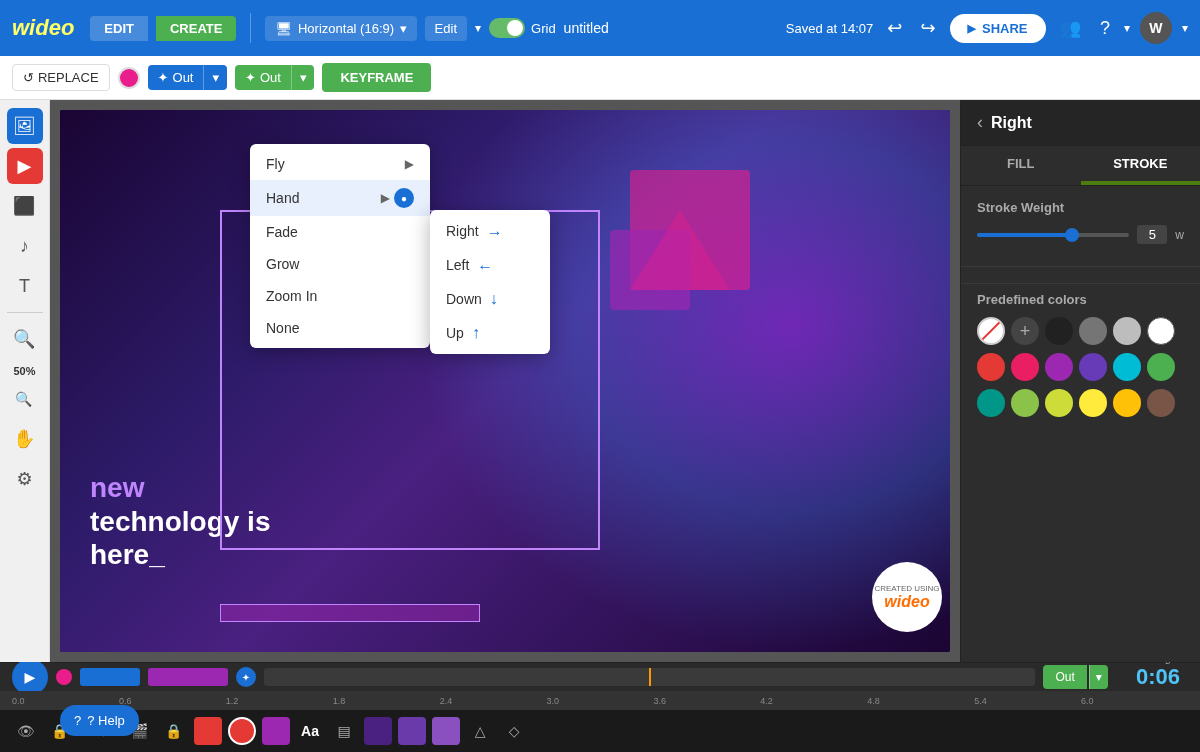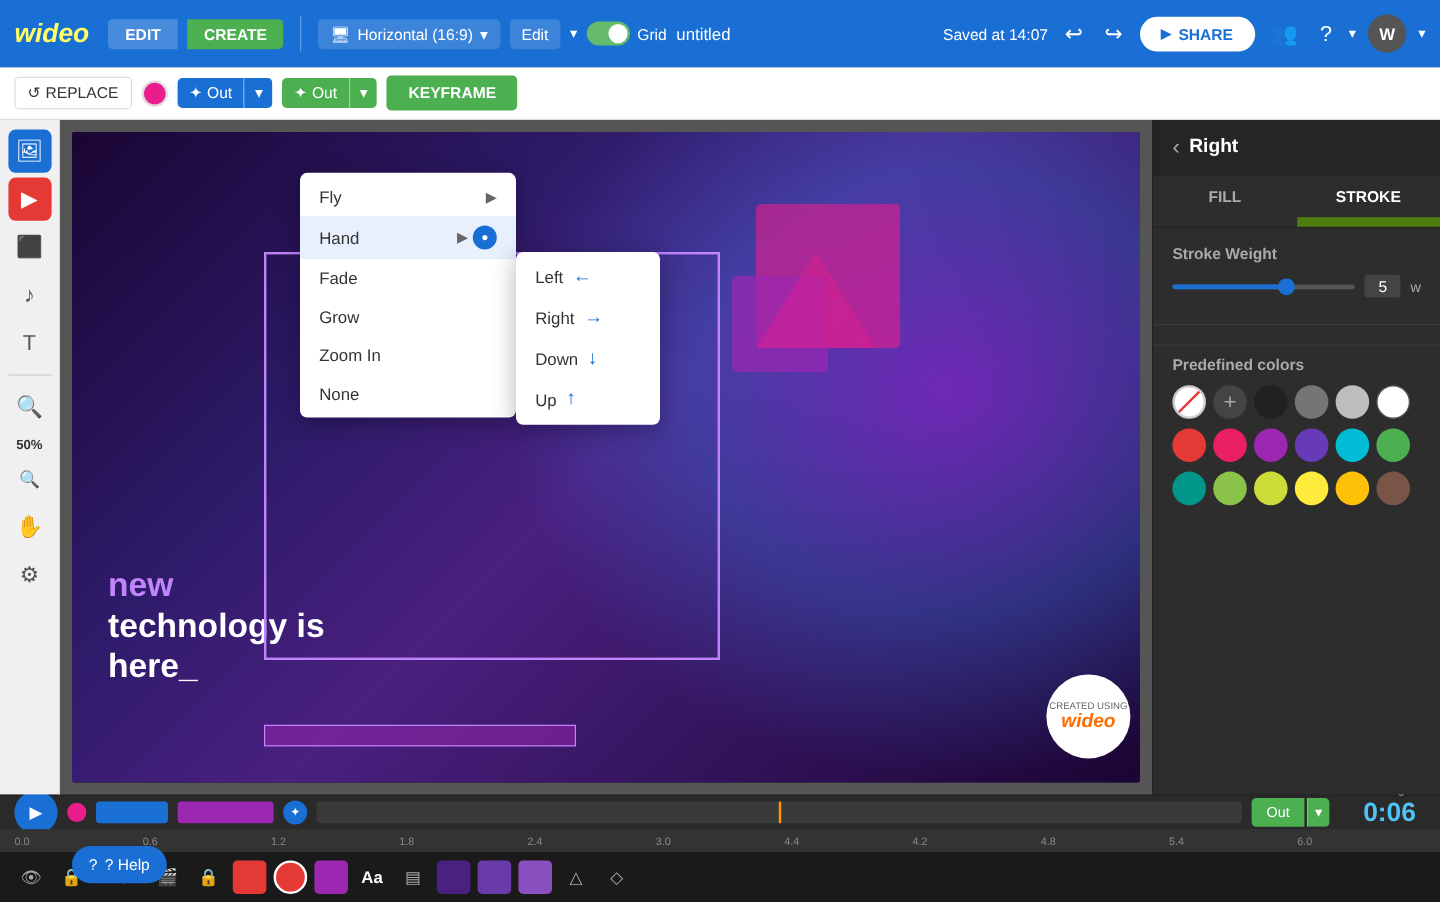--- a/index.html
+++ b/index.html
@@ -122,21 +122,21 @@
       background: #252525; border-bottom: 1px solid #222; gap: 8px;
     }
     .back-btn { color: #aaa; font-size: 18px; cursor: pointer; background: none; border: none; }
     .panel-title { color: white; font-size: 16px; font-weight: 600; }
     .fill-stroke-tabs { display: flex; border-bottom: 1px solid #222; }
     .fill-tab, .stroke-tab {
       flex: 1; padding: 10px; text-align: center; font-size: 13px; font-weight: 600;
       cursor: pointer; color: #888;
     }
     .fill-tab { color: #aaa; }
-    .stroke-tab { color: white; border-bottom: 8px solid #4d7c0f; text-align: center; }
+    .stroke-tab { color: white; border-bottom: 4px solid #4d7c0f; text-align: center; }
     .panel-section { padding: 14px 16px; }
     .section-label { color: #aaa; font-size: 13px; font-weight: 600; margin-bottom: 10px; }
     .stroke-weight-row { display: flex; align-items: center; gap: 8px; }
     .slider-track { flex: 1; height: 4px; background: #555; border-radius: 2px; position: relative; }
     .slider-fill { width: 60%; height: 100%; background: #1a6fd4; border-radius: 2px; }
     .slider-thumb {
       width: 14px; height: 14px; background: #1a6fd4; border-radius: 50%;
       position: absolute; top: -5px; left: 58%; cursor: pointer;
     }
     .weight-input { width: 30px; text-align: center; background: #444; color: white; border: none; font-size: 13px; padding: 2px; border-radius: 3px; }
@@ -339,26 +339,26 @@
       </div>
       <div class="menu-item active" style="position:relative;gap:32px;">
         <span>Hand</span>
         <div style="display:flex; align-items:center; gap:4px;">
           <span class="menu-arrow">▶</span>
           <div class="hand-indicator">●</div>
         </div>
 
         <div class="submenu">
           <div class="submenu-item">
+            <span>Right</span>
+            <span class="submenu-arrow">→</span>
+          </div>
+          <div class="submenu-item">
             <span>Left</span>
             <span class="submenu-arrow">←</span>
-          </div>
-          <div class="submenu-item">
-            <span>Right</span>
-            <span class="submenu-arrow">→</span>
           </div>
           <div class="submenu-item">
             <span>Down</span>
             <span class="submenu-arrow">↓</span>
           </div>
           <div class="submenu-item">
             <span>Up</span>
             <span class="submenu-arrow">↑</span>
           </div>
         </div>
@@ -451,21 +451,21 @@
     </div>
   </div>
   <div class="timeline-ruler">
     <div class="ruler-marks">
       <span class="ruler-mark">0.0</span>
       <span class="ruler-mark">0.6</span>
       <span class="ruler-mark">1.2</span>
       <span class="ruler-mark">1.8</span>
       <span class="ruler-mark">2.4</span>
       <span class="ruler-mark">3.0</span>
-      <span class="ruler-mark">4.4</span>
+      <span class="ruler-mark">3.6</span>
       <span class="ruler-mark">4.2</span>
       <span class="ruler-mark">4.8</span>
       <span class="ruler-mark">5.4</span>
       <span class="ruler-mark">6.0</span>
     </div>
   </div>
 
   <div class="bottom-toolbar">
     <div class="bottom-icon">👁</div>
     <div class="bottom-icon">🔒</div>

